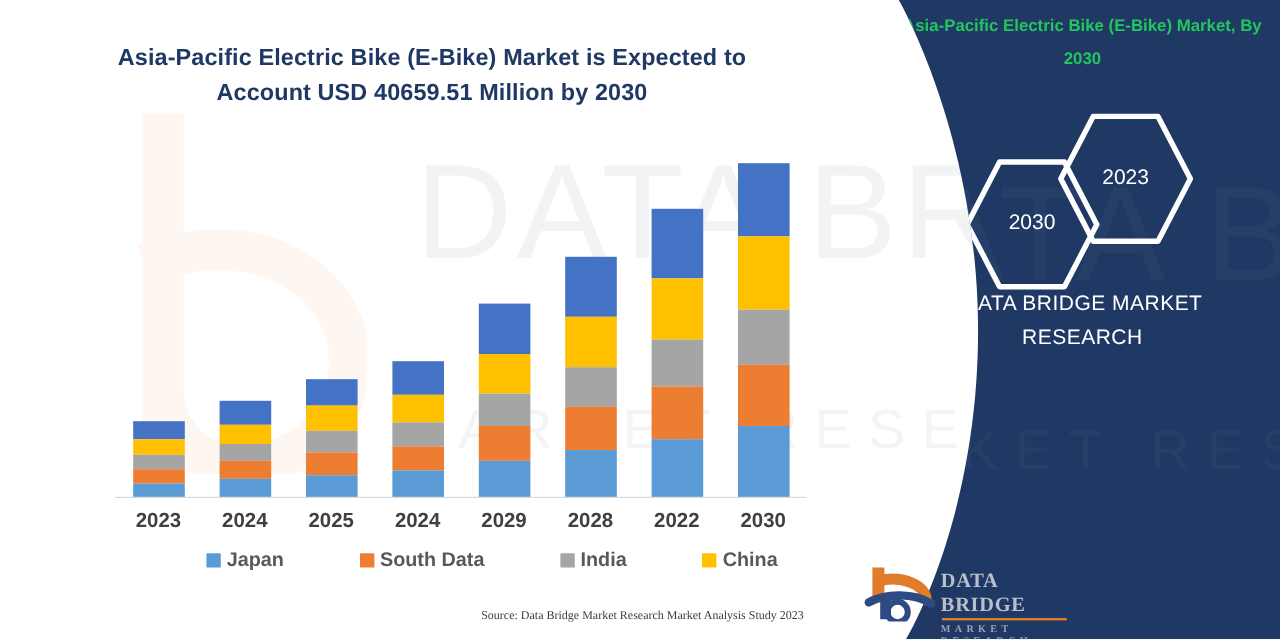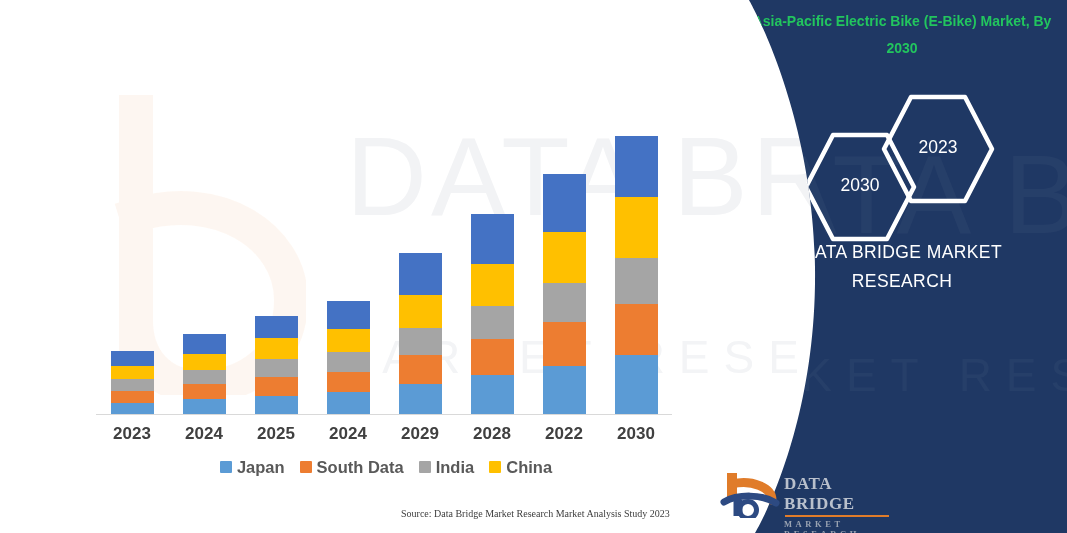--- a/index.html
+++ b/index.html
@@ -86,21 +86,21 @@
     width:72px;text-align:center;
     font-size:17px;font-weight:700;color:#404040;
     font-family:"Liberation Sans", sans-serif;
   }
 
   
   .legend{
     position:absolute;left:96px;top:455px;width:580px;height:24px;
     display:flex;align-items:center;justify-content:center;gap:15px;
   }
-  .legend-item{display:flex;align-items:center;gap:5px;}
+  .legend-item{display:flex;align-items:center;gap:5px;margin-left:48px;}
   .legend-swatch{width:12px;height:12px;display:block;border-radius:1px;}
   .legend-label{font-size:16.5px;font-weight:700;color:#595959;white-space:nowrap;}
 
   
   .footer-left{
     position:absolute;left:84px;top:508px;
     font-family:"Liberation Serif", serif;
     font-size:9.5px;color:#3d3d3d;white-space:nowrap;
   }
   .footer-right{
@@ -167,20 +167,21 @@
   <div class="wm-layer">
     <svg class="wm-bmark" viewBox="0 0 210 300">
       <path d="M40 10 L40 290 M40 120 C 120 95 195 140 195 205 C 195 262 150 292 105 292 C 62 292 40 262 40 225" fill="none" stroke="#fdf0e6" stroke-width="34" stroke-linecap="square"></path>
     </svg>
     <div class="wm-text wm-big">DATA BRIDGE</div>
     <div class="wm-text wm-small">MARKET RESEARCH</div>
   </div>
 
   <div class="left-pane">
 
+    <div class="chart-title">Asia-Pacific Electric Bike (E-Bike) Market is Expected to Account USD 40659.51 Million by 2030</div>
 
     <div class="plot">
       <div class="axis-line"></div>
       <div class="bars" id="bars">
           <div class="bar-col">
             <div class="bar-stack">
               <div class="seg" title="Japan 2023: 1609" style="height: 11.001px; background: rgb(91, 155, 213);"></div>
               <div class="seg" title="South Korea 2023: 1755" style="height: 11.9993px; background: rgb(237, 125, 49);"></div>
               <div class="seg" title="India 2023: 1755" style="height: 11.9993px; background: rgb(165, 165, 165);"></div>
               <div class="seg" title="China 2023: 1901" style="height: 12.9975px; background: rgb(255, 192, 0);"></div>

